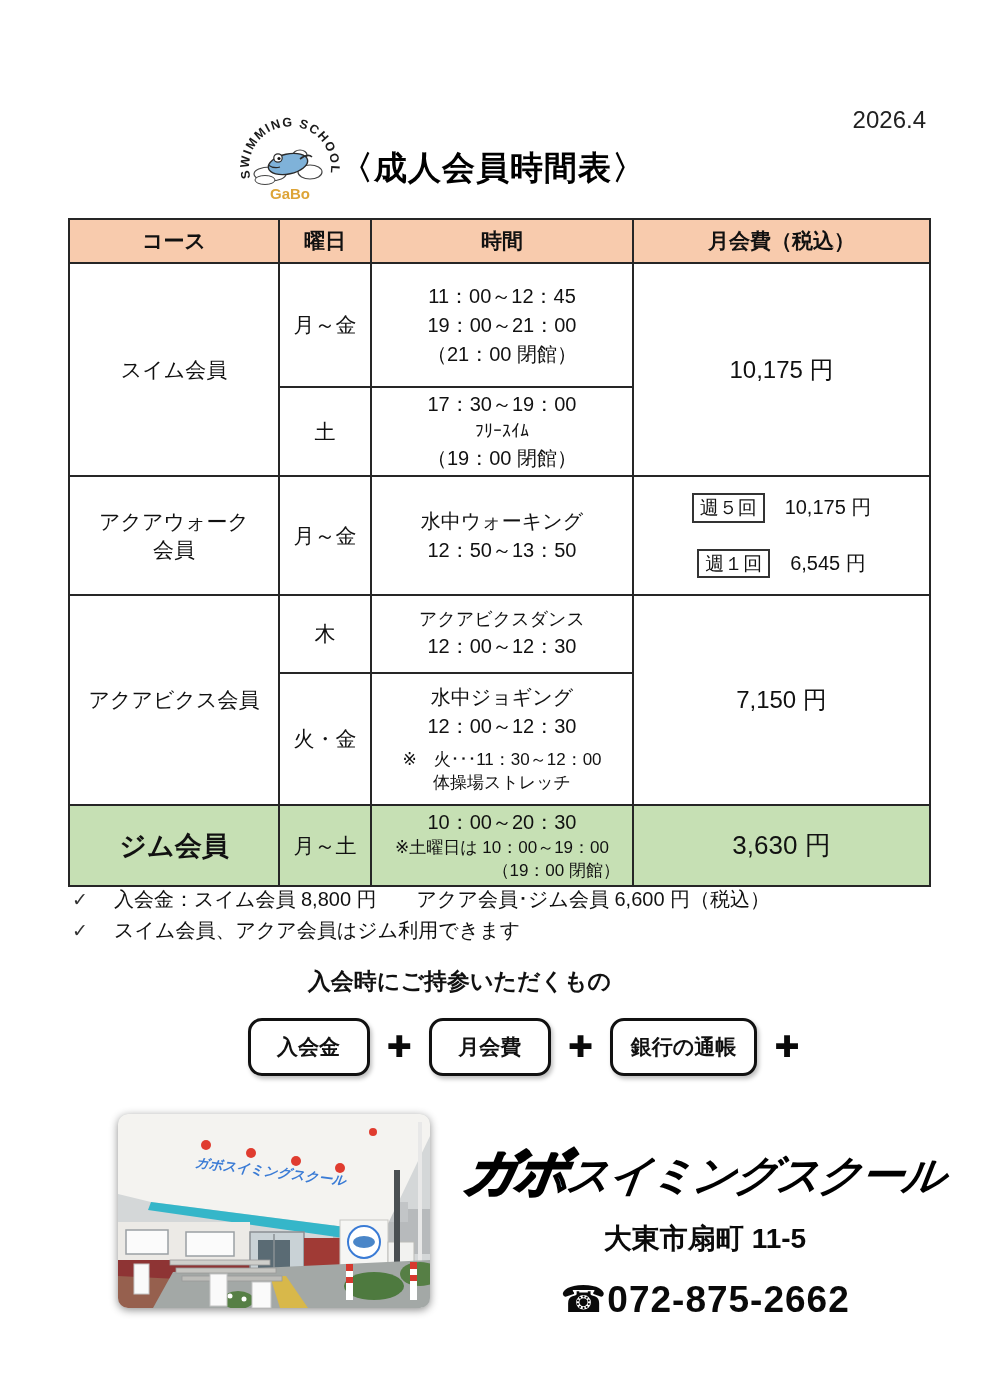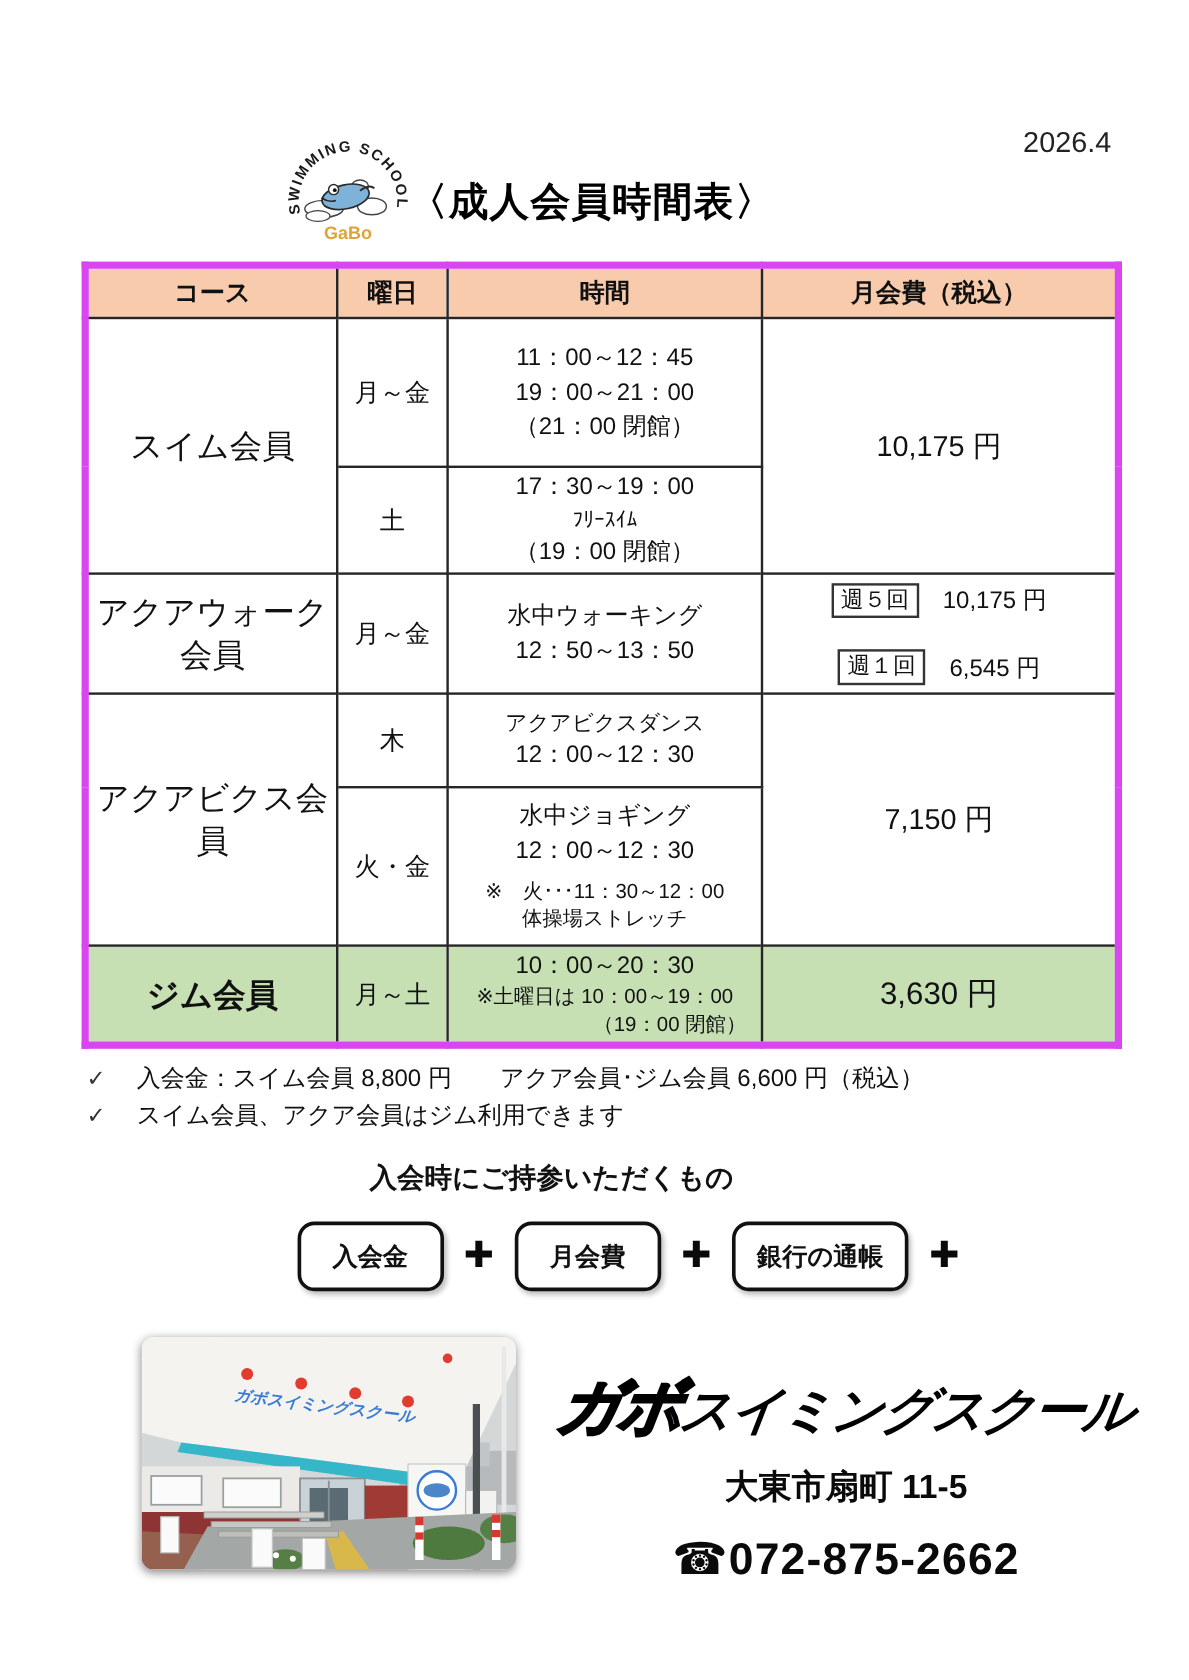--- a/index.html
+++ b/index.html
@@ -5,32 +5,32 @@
   * { margin:0; padding:0; box-sizing:border-box; }
   body { background:#ffffff; font-family:"Liberation Sans","DejaVu Sans",sans-serif; color:#111; }
   .page { position:relative; width:991px; height:1400px; background:#ffffff; overflow:hidden; }
 
   .date { position:absolute; top:106px; left:806px; width:120px; text-align:right; font-size:24px; color:#222; }
 
   .brandmark { position:absolute; left:240px; top:112px; width:100px; height:100px; }
 
   .page-title { position:absolute; left:340px; top:146px; font-size:33px; font-weight:700; letter-spacing:1px; color:#000; }
 
-  table.schedule { position:absolute; left:68px; top:218px; width:861px; border-collapse:collapse; table-layout:fixed; border:6px solid #d946ef; }
+  table.schedule { position:absolute; left:68px; top:218px; width:861px; border-collapse:collapse; table-layout:fixed; border:1px solid #d946ef; }
   table.schedule td, table.schedule th { border:2px solid #262626; vertical-align:middle; text-align:center; padding:2px; overflow:hidden; }
   .col-course { width:210px; } .col-day { width:92px; } .col-time { width:262px; } .col-fee { width:297px; }
   tr.hdr th { height:44px; background:#F8CBAD; font-size:21px; font-weight:700; }
-  .cell-course { font-size:27px; }
+  .cell-course { font-size:21px; }
   .cell-day { font-size:21px; }
   .t20 { font-size:20px; line-height:1.45;border-radius:23px; }
   .t18 { font-size:18px; line-height:1.4; }
   .t17 { font-size:17px; line-height:1.35; }
   .fee-big { font-size:24px; }
   .row-swim-a { height:124px; } .row-swim-b { height:82px; }
-  .row-walk { height:100px; }
+  .row-walk { height:119px; }
   .row-bics-a { height:78px; } .row-bics-b { height:132px; }
   .row-gym { height:74px; }
   .row-gym td { background:#C6E0B4; }
   .gym-course { font-size:27px; font-weight:700; }
   .gym-fee { font-size:26px; }
   .fee-lines { display:flex; flex-direction:column; gap:26px; align-items:center; }
   .fee-line { display:flex; align-items:center; gap:20px; font-size:20px; }
   .wk-box { border:2px solid #333; padding:0 6px; font-size:19px; line-height:1.35; }
   .time-right { text-align:right; padding-right:10px; }
   .note-line { margin-top:8px; }

